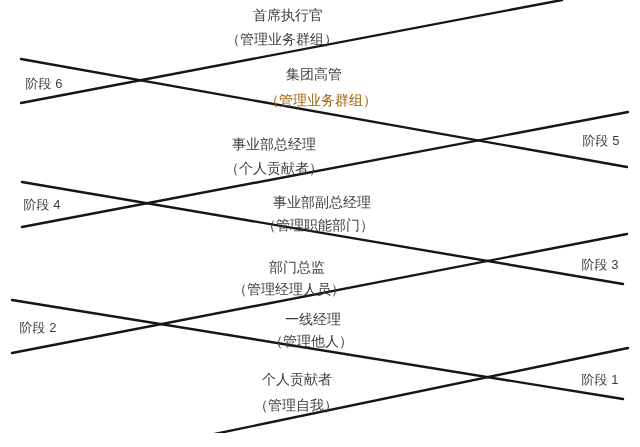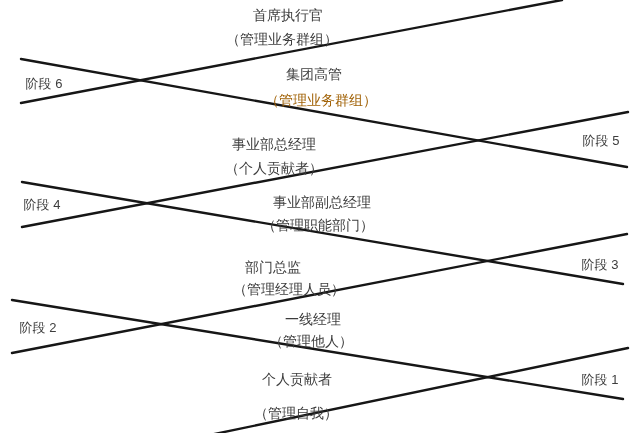--- a/index.html
+++ b/index.html
@@ -57,26 +57,26 @@
     </svg>
   <div id="labels">
       <div class="label level-title" style="left: 288px; top: 16px; color: rgb(61, 61, 61);">首席执行官</div>
       <div class="label level-subtitle" style="left: 282px; top: 40px; color: rgb(61, 61, 61);">（管理业务群组）</div>
       <div class="label level-title" style="left: 314px; top: 75px; color: rgb(61, 61, 61);">集团高管</div>
       <div class="label level-subtitle" style="left: 321px; top: 101px; color: #a16207;">（管理业务群组）</div>
       <div class="label level-title" style="left: 274px; top: 145px; color: rgb(61, 61, 61);">事业部总经理</div>
       <div class="label level-subtitle" style="left: 274px; top: 169px; color: rgb(61, 61, 61);">（个人贡献者）</div>
       <div class="label level-title" style="left: 322px; top: 203px; color: rgb(61, 61, 61);">事业部副总经理</div>
       <div class="label level-subtitle" style="left: 318px; top: 226px; color: rgb(61, 61, 61);">（管理职能部门）</div>
-      <div class="label level-title" style="left: 273px; top: 268px; color: rgb(61, 61, 61); text-align: center;">部门总监</div>
+      <div class="label level-title" style="left: 297px; top: 268px; color: rgb(61, 61, 61); text-align: center;">部门总监</div>
       <div class="label level-subtitle" style="left: 289px; top: 290px; color: rgb(61, 61, 61);">（管理经理人员）</div>
       <div class="label level-title" style="left: 313px; top: 320px; color: rgb(61, 61, 61); font-family: Liberation Serif, serif;">一线经理</div>
       <div class="label level-subtitle" style="left: 311px; top: 342px; color: rgb(61, 61, 61);">（管理他人）</div>
       <div class="label level-title" style="left: 297px; top: 380px; color: rgb(61, 61, 61);">个人贡献者</div>
-      <div class="label level-subtitle" style="left: 296px; top: 406px; color: rgb(61, 61, 61); margin-top: 8px;">（管理自我）</div>
+      <div class="label level-subtitle" style="left: 296px; top: 406px; color: rgb(61, 61, 61);">（管理自我）</div>
       <div class="label stage-label" style="left: 44px; top: 84px; color: rgb(61, 61, 61);">阶段 6</div>
       <div class="label stage-label" style="left: 601px; top: 141px; color: rgb(61, 61, 61);">阶段 5</div>
       <div class="label stage-label" style="left: 42px; top: 205px; color: rgb(61, 61, 61);">阶段 4</div>
       <div class="label stage-label" style="left: 600px; top: 265px; color: rgb(61, 61, 61); text-align: right;">阶段 3</div>
       <div class="label stage-label" style="left: 38px; top: 328px; color: rgb(61, 61, 61);">阶段 2</div>
       <div class="label stage-label" style="left: 600px; top: 380px; color: rgb(61, 61, 61);">阶段 1</div>
     </div>
 </div>
 
 </body></html>

